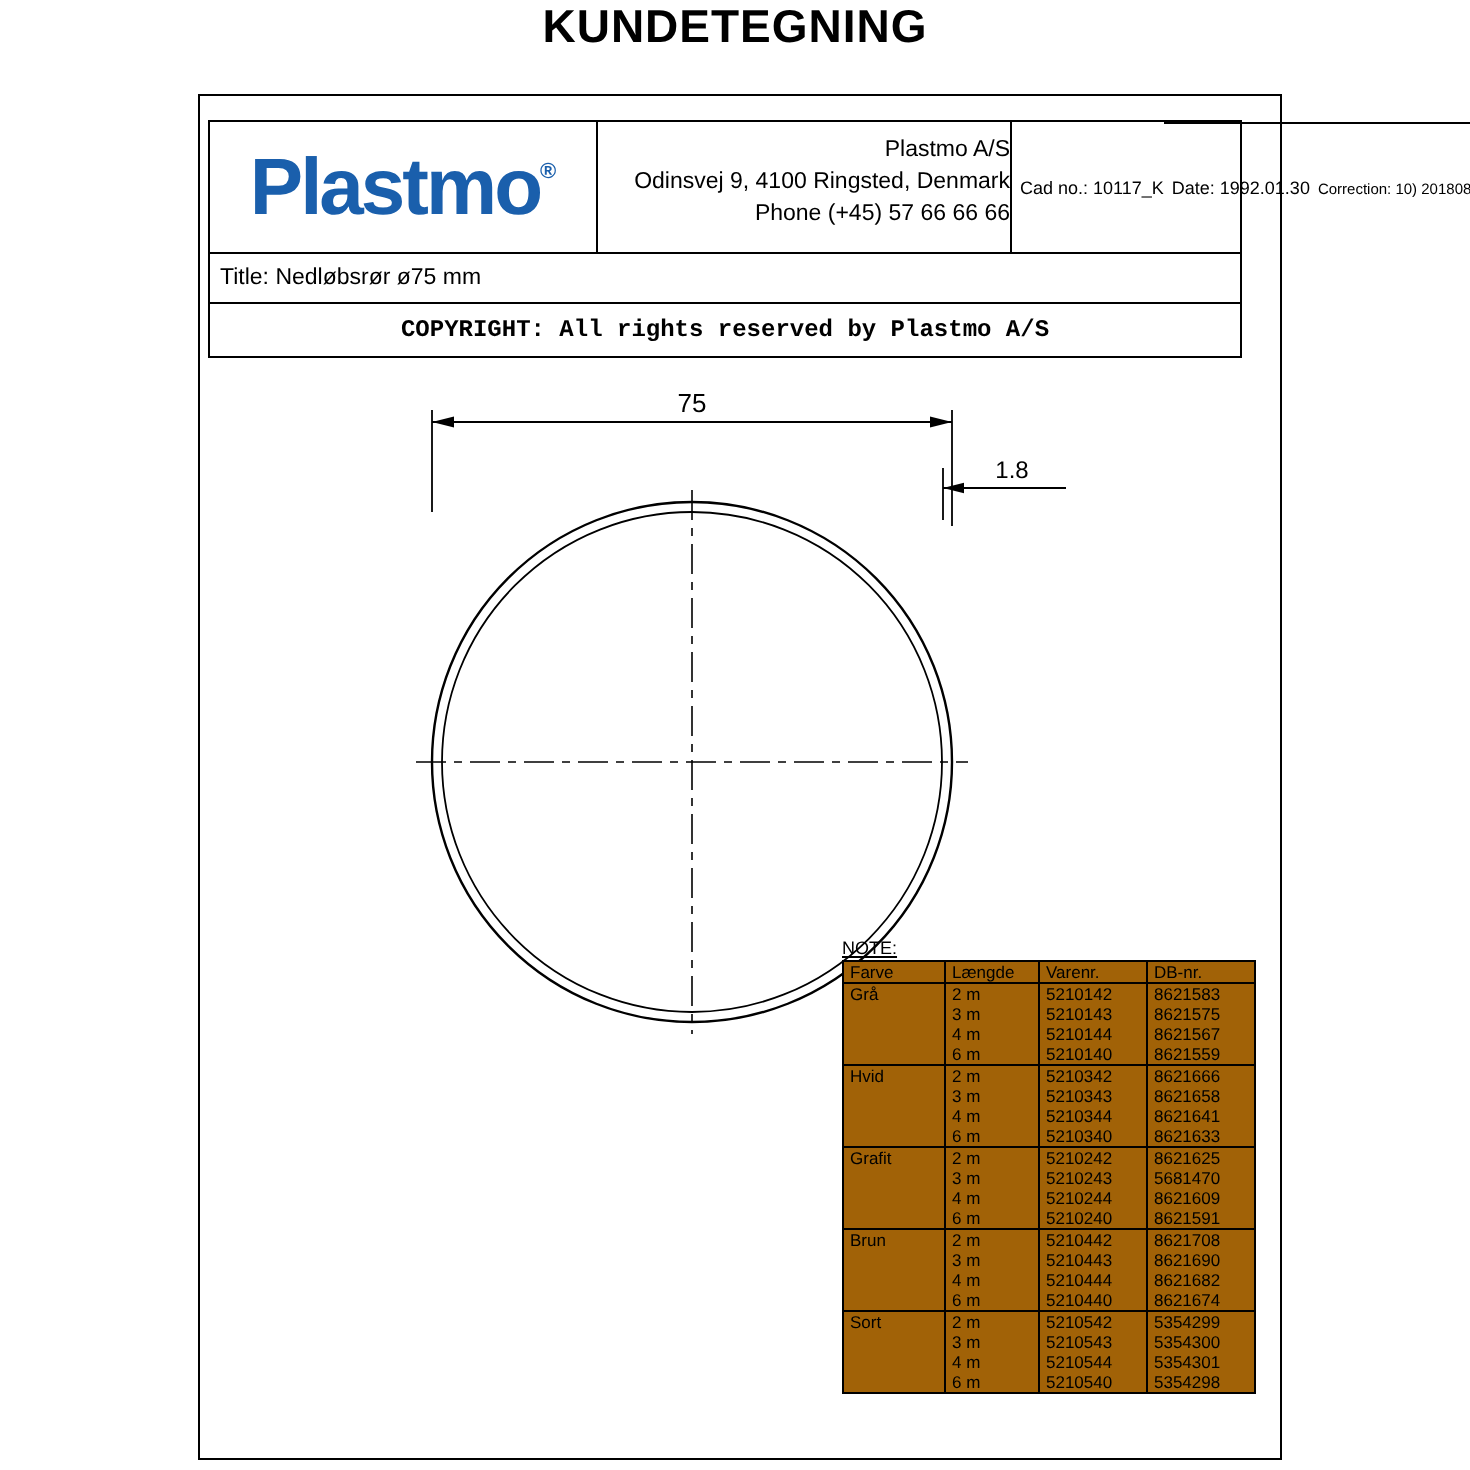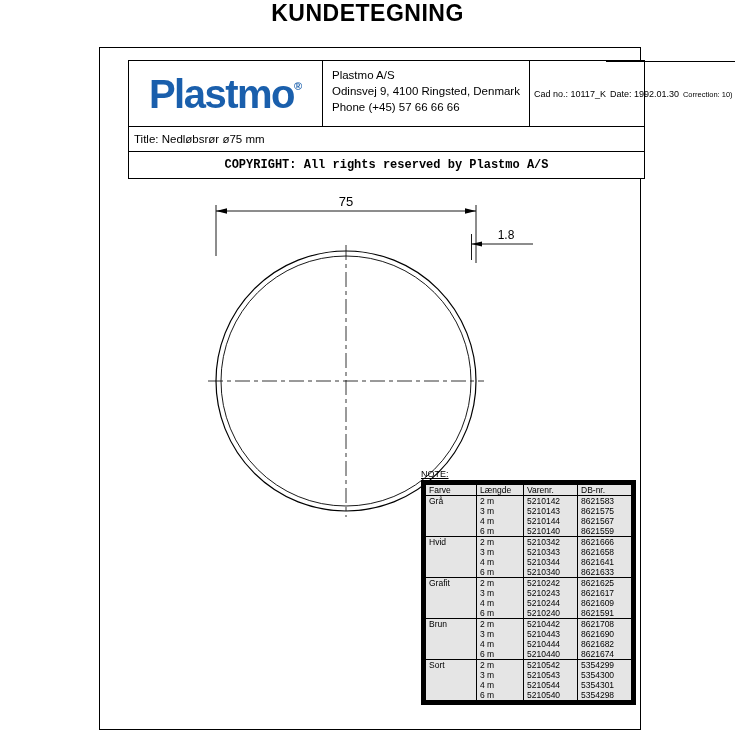--- a/index.html
+++ b/index.html
@@ -8,37 +8,37 @@
     font-family:"Liberation Sans", sans-serif; color:#000;
   }
   .page-title {
     position:absolute; top:0; left:0; width:100%;
     text-align:center; font-size:23px; font-weight:bold; letter-spacing:.5px;
   }
   .frame {
     position:absolute; left:99px; top:47px; width:540px; height:681px;
     border:1px solid #000; background:#fff;
   }
-  .head-box { position:absolute; left:28px; top:12px; width:515px; border:1px solid #000; background:#fff; }
+  .head-box { position:absolute; left:4px; top:12px; width:515px; border:1px solid #000; background:#fff;text-align:right; }
   .head-top { display:flex; height:65px; }
   .logo-cell { width:193px; border-right:1px solid #000; display:flex; align-items:center; justify-content:center; }
   .logo { font-size:40px; font-weight:bold; color:var(--logo-blue,#1a5fac); letter-spacing:-1.5px; line-height:1; white-space:nowrap; }
   .logo .reg { font-size:11px; vertical-align:18px; letter-spacing:0; }
   .info-cell { flex:1; padding:6px 0 0 9px; font-size:11.5px; line-height:1.4; }
   .meta-cell { width:114px; border-left:1px solid #000; display:flex; flex-direction:row; }
   .meta-row { flex:1; display:flex; align-items:center; padding-left:4px; font-size:9px; border-top:1px solid #000; white-space:nowrap; }
   .meta-row:first-child { border-top:none; }
   .meta-row.small { font-size:7.5px; }
   .title-row { border-top:1px solid #000; height:24px; display:flex; align-items:center; padding-left:5px; font-size:11.5px; }
   .copy-row { border-top:1px solid #000; height:26px; display:flex; align-items:center; justify-content:center; font-size:12px; font-weight:bold;font-family:Liberation Mono, monospace; }
   svg.drawing { position:absolute; left:0; top:0; }
   svg.drawing text { font-family:"Liberation Sans", sans-serif; fill:#000; }
   .note-block { position:absolute; left:321px; top:421px; }
   .note-label { font-size:9px; text-decoration:underline; margin:0 0 1px 0; }
-  table.note-table { border-collapse:collapse; border:5px solid #000000; background:#e5e5e5; }
+  table.note-table { border-collapse:collapse; border:1px solid #000000; background:#a16207; }
   .note-table th, .note-table td {
     border-left:1px solid #000; border-right:1px solid #000;
     padding:0 3px; font-size:8.5px; line-height:10px; height:10px;
     text-align:left; font-weight:normal; white-space:nowrap;
   }
   .note-table thead tr { border-bottom:1px solid #000; }
   .note-table tbody { border-top:1px solid #000; }
   .note-table .col-farve   { width:44px; }
   .note-table .col-laengde { width:40px; }
   .note-table .col-varenr  { width:47px; }
@@ -149,21 +149,21 @@
         <tbody>
           <tr>
             <td class="color-cell col-farve" rowspan="4">Grafit</td>
             <td class="col-laengde">2 m</td>
             <td class="col-varenr">5210242</td>
             <td class="col-dbnr">8621625</td>
           </tr>
           <tr>
             <td class="col-laengde">3 m</td>
             <td class="col-varenr">5210243</td>
-            <td class="col-dbnr">8621617</td>
+            <td class="col-dbnr">5681470</td>
           </tr>
           <tr>
             <td class="col-laengde">4 m</td>
             <td class="col-varenr">5210244</td>
             <td class="col-dbnr">8621609</td>
           </tr>
           <tr>
             <td class="col-laengde">6 m</td>
             <td class="col-varenr">5210240</td>
             <td class="col-dbnr">8621591</td>

